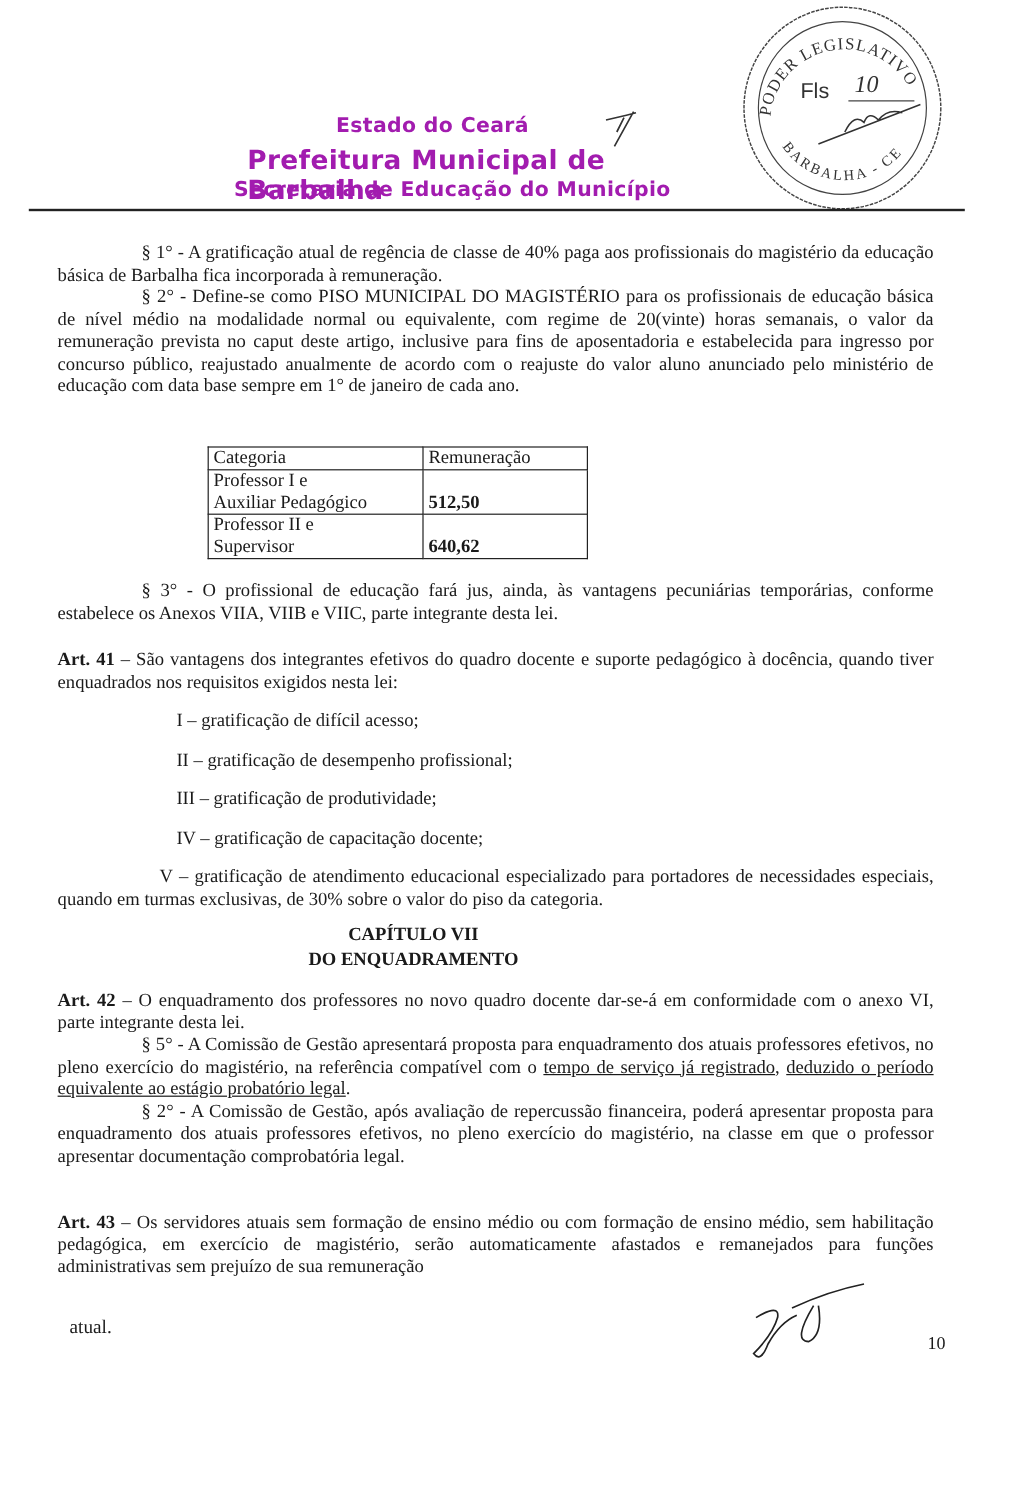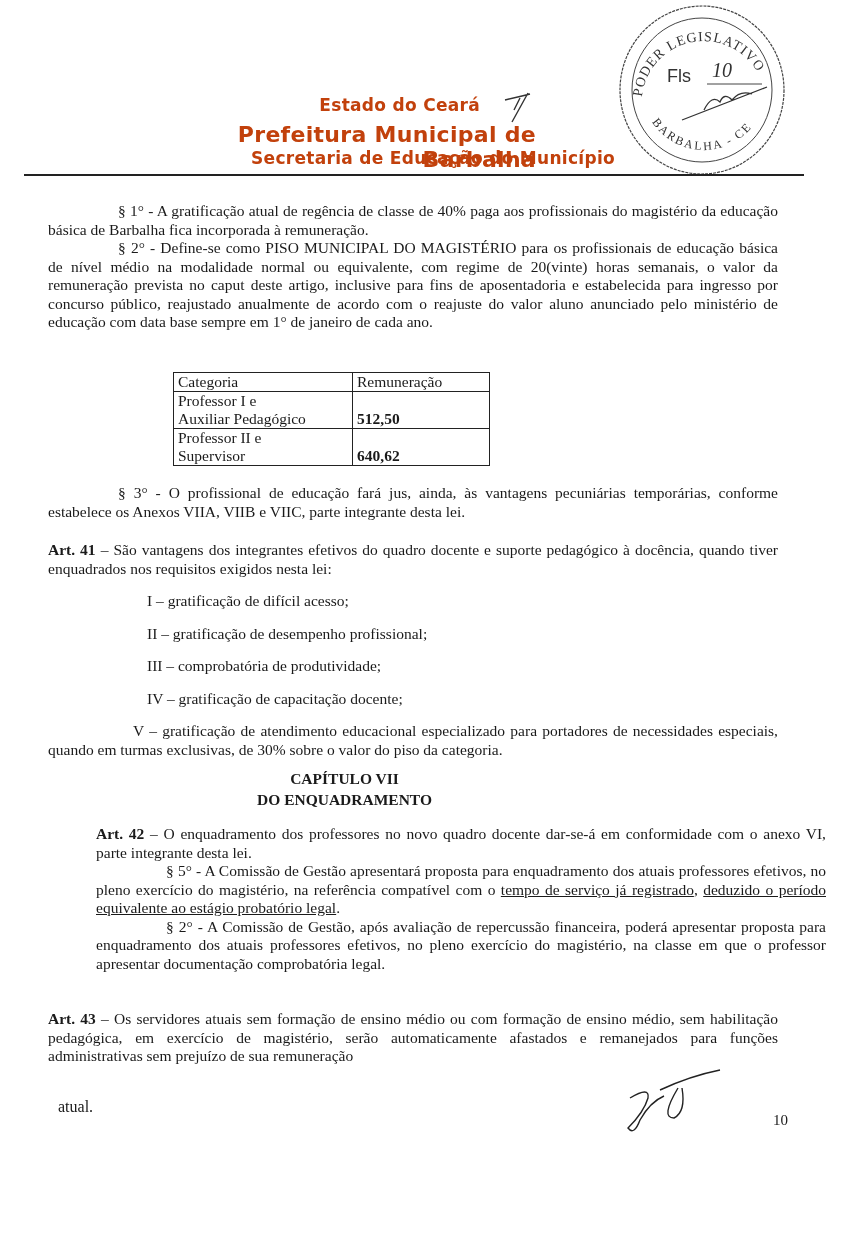--- a/index.html
+++ b/index.html
@@ -1,20 +1,20 @@
 <!DOCTYPE html>
 <html><head>
 <meta charset="utf-8">
 <style>
   html, body { margin: 0; padding: 0; background: #ffffff; }
   body { width: 855px; height: 1240px; position: relative; overflow: hidden;
          font-family: "Liberation Serif", serif; color: #1a1a1a; }
   .header { position: absolute; left: 0; top: 0; width: 855px; height: 180px; }
-  .h-line { position: absolute; text-align: right; font-family: "DejaVu Sans", sans-serif; font-weight: bold;
-            color: #c2410c; letter-spacing: 0.3px; }
+  .h-line { position: absolute; text-align: left; font-family: "DejaVu Sans", sans-serif; font-weight: bold;
+            color: #a21caf; letter-spacing: 0.3px; }
   .h1 { left: 280px; top: 95px; width: 200px; font-size: 17px; }
   .h2 { left: 206px; top: 122px; width: 330px; font-size: 22px; }
   .h3 { left: 195px; top: 148px; width: 420px; font-size: 17px; }
   .rule { position: absolute; left: 24px; top: 174px; width: 780px; height: 0; border-top: 2px solid #222; }
   .seal { position: absolute; left: 612px; top: 2px; width: 180px; height: 175px; }
   .sig-top { position: absolute; left: 500px; top: 88px; width: 40px; height: 40px; }
   .text { position: absolute; left: 48px; width: 730px; font-size: 15.5px; line-height: 18.5px; text-align: justify; }
   .p { margin: 0; }
   .indent { text-indent: 70px; }
   .li { padding-left: 85px; margin: 14px; }
@@ -95,31 +95,31 @@
 <div class="text" style="top:484px;">
   <p class="p indent">§ 3° - O profissional de educação fará jus, ainda, às vantagens pecuniárias temporárias, conforme estabelece os Anexos VIIA, VIIB e VIIC, parte integrante desta lei.</p>
 </div>
 
 <div class="text" style="top:541px;">
   <p class="p">
     <span class="bold">Art. 41</span><span> – São vantagens dos integrantes efetivos do quadro docente e suporte pedagógico à docência, quando tiver enquadrados nos requisitos exigidos nesta lei:</span>
   </p>
   <p class="li">I – gratificação de difícil acesso;</p>
   <p class="li">II – gratificação de desempenho profissional;</p>
-  <p class="li">III – comprobatória de produtividade;</p>
+  <p class="li">III – gratificação de produtividade;</p>
   <p class="li">IV – gratificação de capacitação docente;</p>
   <p class="li-wrap">V – gratificação de atendimento educacional especializado para portadores de necessidades especiais, quando em turmas exclusivas, de 30% sobre o valor do piso da categoria.</p>
 </div>
 
 <div class="chapter" style="top:768px;">
   <div>CAPÍTULO VII</div>
   <div>DO ENQUADRAMENTO</div>
 </div>
 
-<div class="text" style="top:825px;margin-left:48px;">
+<div class="text" style="top:825px;">
   <p class="p">
     <span class="bold">Art. 42</span><span> – O enquadramento dos professores no novo quadro docente dar-se-á em conformidade com o anexo VI, parte integrante desta lei.</span>
   </p>
   <p class="p indent">
     <span>§ 5° - A Comissão de Gestão apresentará proposta para enquadramento dos atuais professores efetivos, no pleno exercício do magistério, na referência compatível com o </span><span class="under">tempo de serviço já registrado</span><span>, </span><span class="under">deduzido o período equivalente ao estágio probatório legal</span><span>.</span>
   </p>
   <p class="p indent">§ 2° - A Comissão de Gestão, após avaliação de repercussão financeira, poderá apresentar proposta para enquadramento dos atuais professores efetivos, no pleno exercício do magistério, na classe em que o professor apresentar documentação comprobatória legal.</p>
 </div>
 
 <div class="text" style="top:1010px;">

